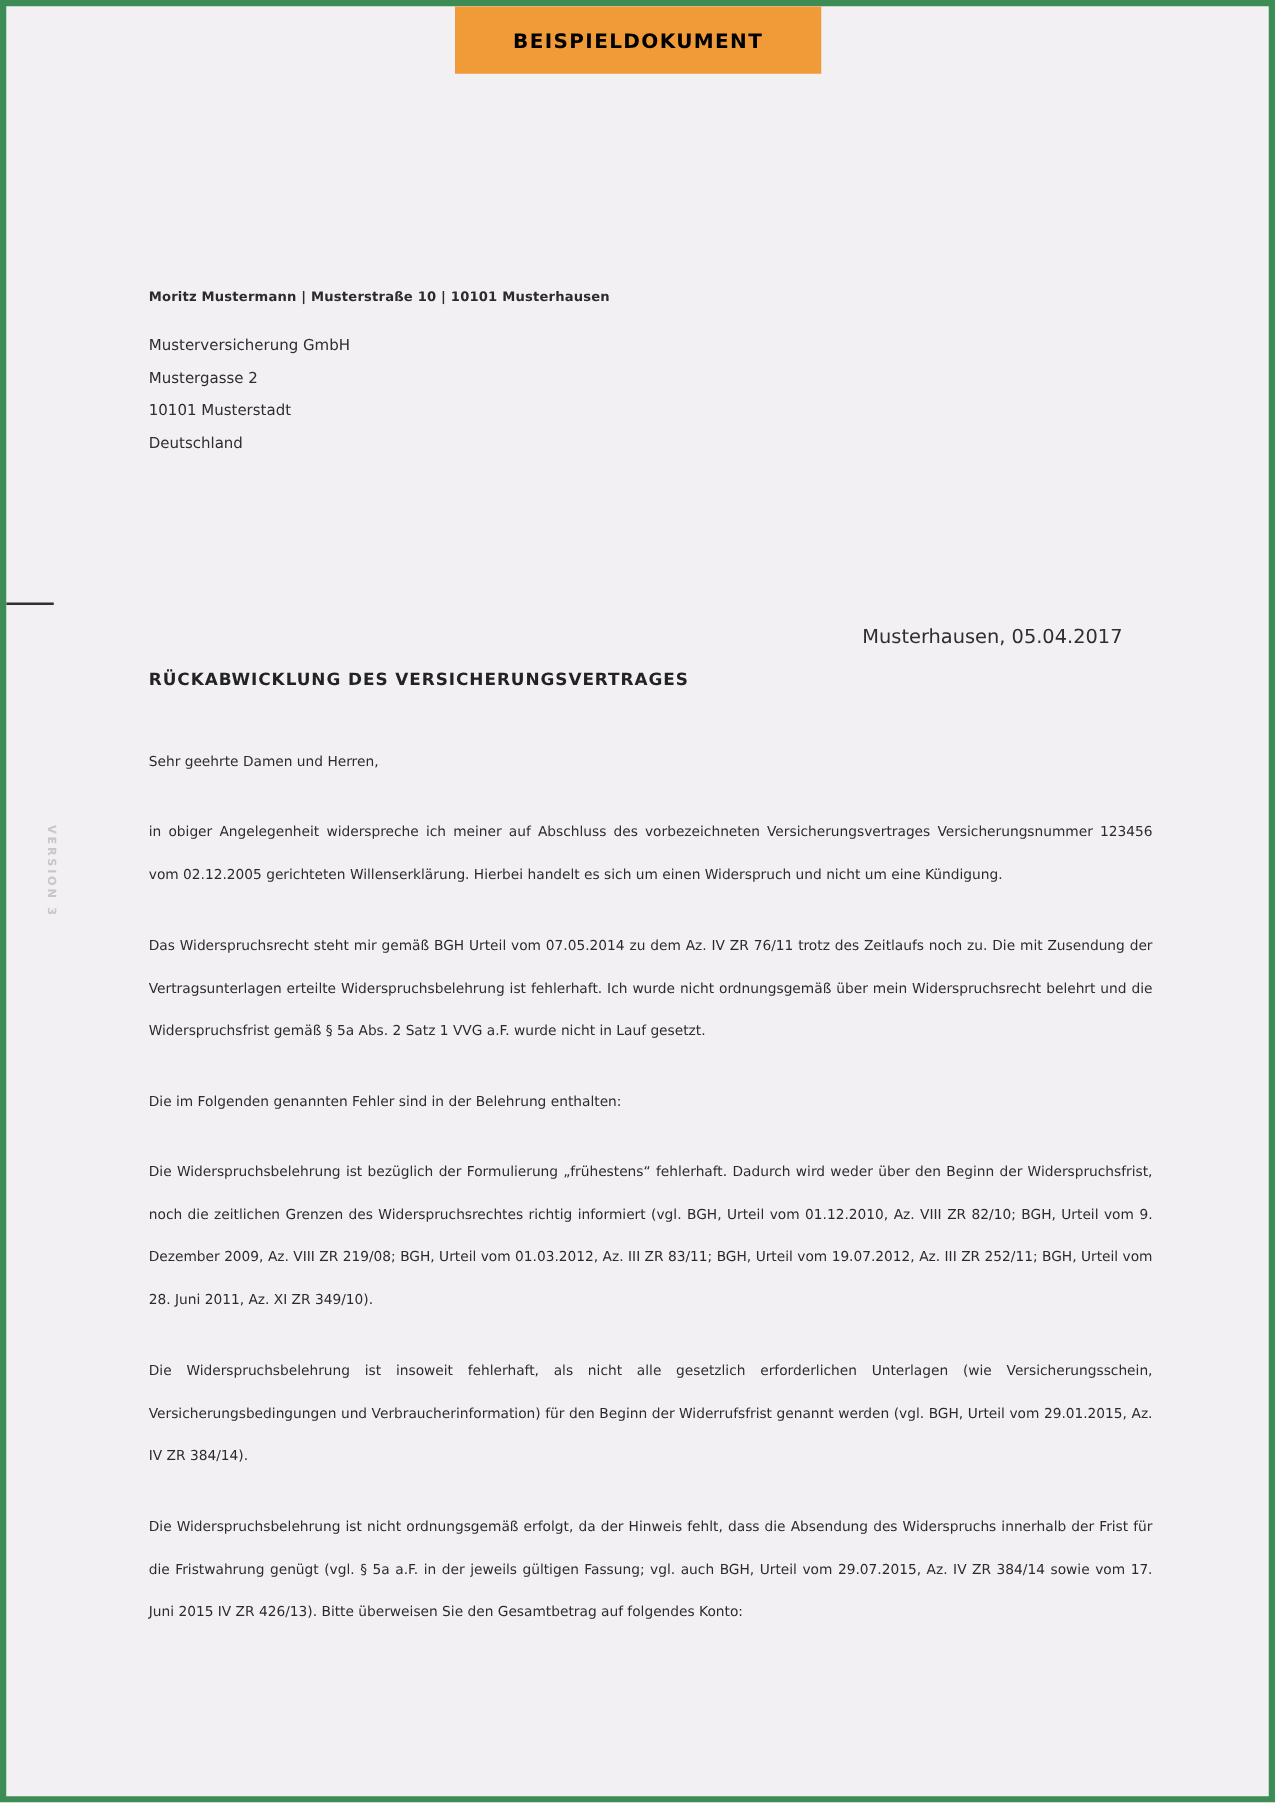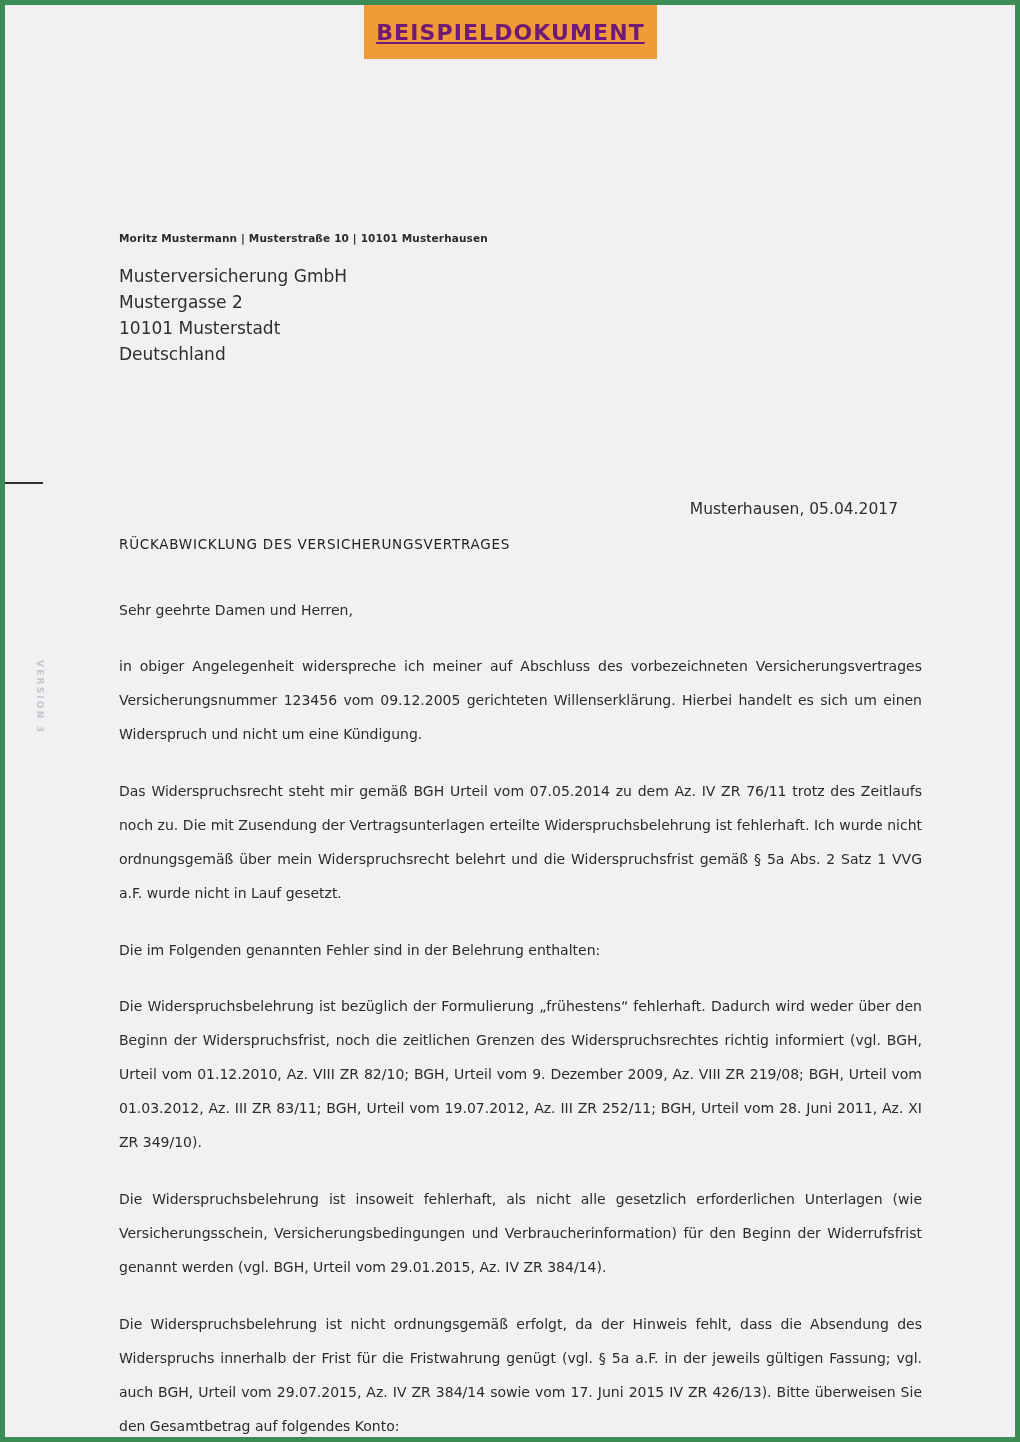--- a/index.html
+++ b/index.html
@@ -24,26 +24,25 @@
     left: 359px;
     top: 0px;
     width: 293px;
     height: 54px;
     background: #f09b38;
     display: flex;
     align-items: center;
     justify-content: center;
   }
   .banner-text {
-    color: #701a75;
-    font-size: 22px;
+    color: #000000;
+    font-size: 16px;
     font-weight: 600;
     letter-spacing: 1.1px;
     font-family: "DejaVu Sans", sans-serif;
-    text-decoration: underline;
   }
   .sender-block {
     position: absolute;
     right: 117px;
     top: 88px;
     text-align: right;
     font-size: 16px;
     line-height: 25px;
     color: #2e2e30;
   }
@@ -53,21 +52,21 @@
     top: 227px;
     font-size: 10.5px;
     font-weight: bold;
     color: #2b2b2d;
     letter-spacing: 0.15px;
   }
   .recipient-block {
     position: absolute;
     left: 114px;
     top: 258px;
-    font-size: 17px;
+    font-size: 12px;
     line-height: 26px;
     color: #2e2e30;
   }
   .fold-mark {
     position: absolute;
     left: 0px;
     top: 477px;
     width: 38px;
     height: 2px;
     background: #2f2f31;
@@ -88,32 +87,32 @@
     right: 117px;
     top: 495px;
     font-size: 15.5px;
     color: #2e2e30;
   }
   .subject {
     position: absolute;
     left: 114px;
     top: 531px;
     font-size: 13.5px;
-    font-weight: normal;
+    font-weight: bold;
     letter-spacing: 0.75px;
     color: #232325;
   }
   .body-area {
     position: absolute;
     left: 114px;
     top: 588px;
     width: 803px;
   }
   .para {
-    font-size: 14px;
+    font-size: 11px;
     line-height: 34px;
     color: #2b2b2d;
     text-align: justify;
     margin: 0 0 23px 0;
   }
   .para.salutation {
     text-align: left;
     margin-bottom: 22px;
   }
   .para.lead-in {
@@ -154,21 +153,21 @@
   <div class="fold-mark"></div>
 
   <div class="version-mark">VERSION 3</div>
 
   <div class="date-line">Musterhausen, 05.04.2017</div>
 
   <div class="subject">RÜCKABWICKLUNG DES VERSICHERUNGSVERTRAGES</div>
 
   <div class="body-area">
     <p class="para salutation">Sehr geehrte Damen und Herren,</p>
-    <p class="para">in obiger Angelegenheit widerspreche ich meiner auf Abschluss des vorbezeichneten Versicherungsvertrages Versicherungsnummer 123456 vom 09.12.2005 gerichteten Willenserklärung. Hierbei handelt es sich um einen Widerspruch und nicht um eine Kündigung.</p>
+    <p class="para">in obiger Angelegenheit widerspreche ich meiner auf Abschluss des vorbezeichneten Versicherungsvertrages Versicherungsnummer 123456 vom 02.12.2005 gerichteten Willenserklärung. Hierbei handelt es sich um einen Widerspruch und nicht um eine Kündigung.</p>
     <p class="para">Das Widerspruchsrecht steht mir gemäß BGH Urteil vom 07.05.2014 zu dem Az. IV ZR 76/11 trotz des Zeitlaufs noch zu. Die mit Zusendung der Vertragsunterlagen erteilte Widerspruchsbelehrung ist fehlerhaft. Ich wurde nicht ordnungsgemäß über mein Widerspruchsrecht belehrt und die Widerspruchsfrist gemäß § 5a Abs. 2 Satz 1 VVG a.F. wurde nicht in Lauf gesetzt.</p>
     <p class="para lead-in">Die im Folgenden genannten Fehler sind in der Belehrung enthalten:</p>
     <p class="para">Die Widerspruchsbelehrung ist bezüglich der Formulierung „frühestens“ fehlerhaft. Dadurch wird weder über den Beginn der Widerspruchsfrist, noch die zeitlichen Grenzen des Widerspruchsrechtes richtig informiert (vgl. BGH, Urteil vom 01.12.2010, Az. VIII ZR 82/10; BGH, Urteil vom 9. Dezember 2009, Az. VIII ZR 219/08; BGH, Urteil vom 01.03.2012, Az. III ZR 83/11; BGH, Urteil vom 19.07.2012, Az. III ZR 252/11; BGH, Urteil vom 28. Juni 2011, Az. XI ZR 349/10).</p>
     <p class="para">Die Widerspruchsbelehrung ist insoweit fehlerhaft, als nicht alle gesetzlich erforderlichen Unterlagen (wie Versicherungsschein, Versicherungsbedingungen und Verbraucherinformation) für den Beginn der Widerrufsfrist genannt werden (vgl. BGH, Urteil vom 29.01.2015, Az. IV ZR 384/14).</p>
     <p class="para">Die Widerspruchsbelehrung ist nicht ordnungsgemäß erfolgt, da der Hinweis fehlt, dass die Absendung des Widerspruchs innerhalb der Frist für die Fristwahrung genügt (vgl. § 5a a.F. in der jeweils gültigen Fassung; vgl. auch BGH, Urteil vom 29.07.2015, Az. IV ZR 384/14 sowie vom 17. Juni 2015 IV ZR 426/13). Bitte überweisen Sie den Gesamtbetrag auf folgendes Konto:</p>
   </div>
 
 
 </div>
 

